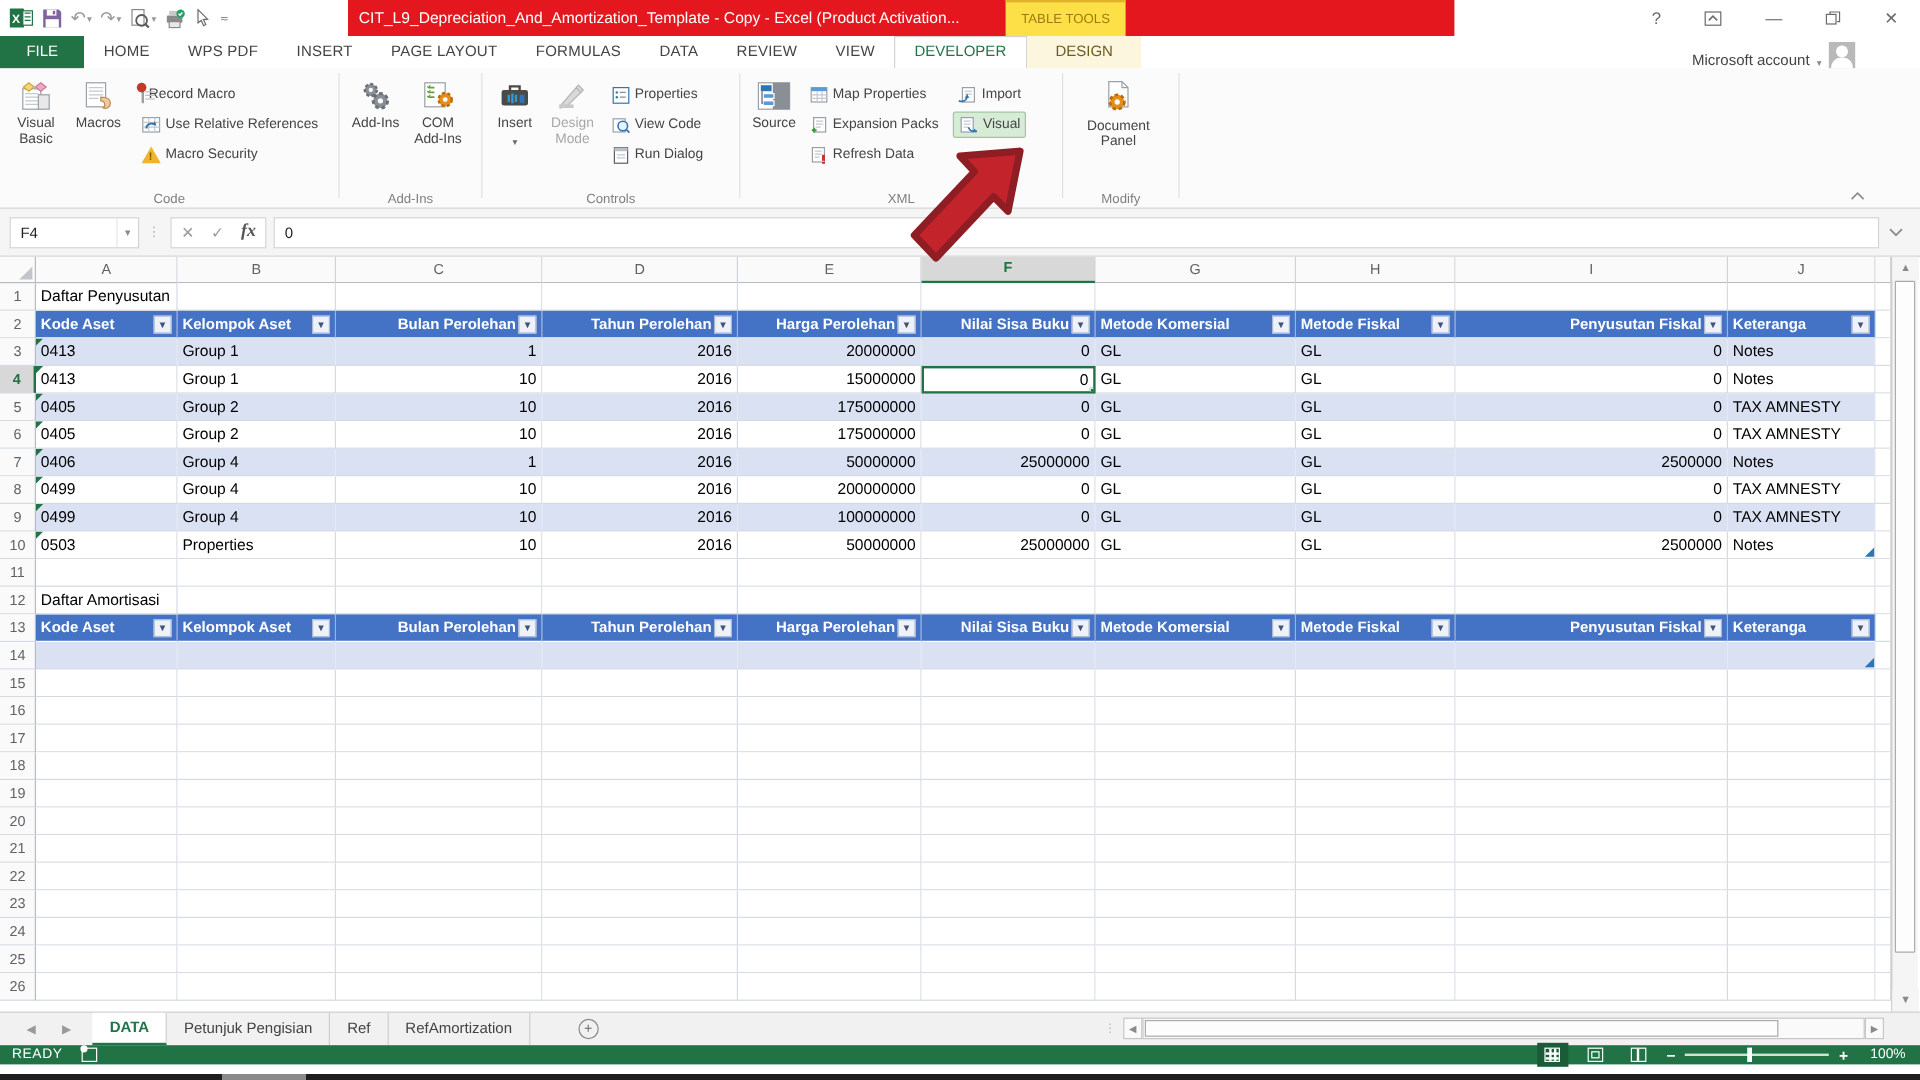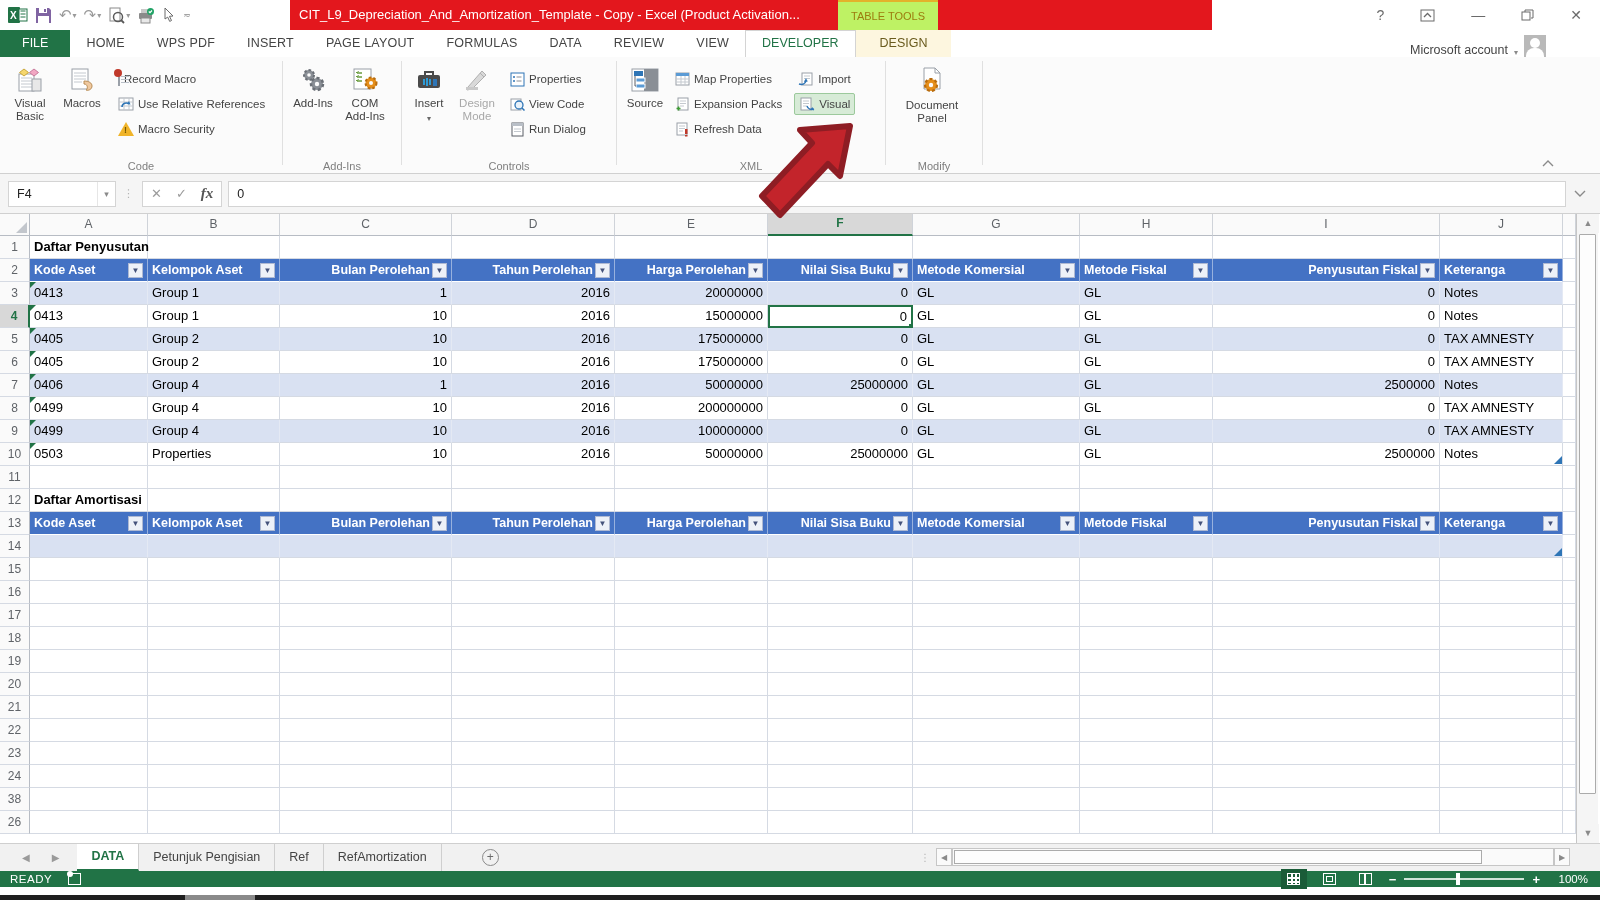--- a/index.html
+++ b/index.html
@@ -7,21 +7,21 @@
     font-family:"Liberation Sans", sans-serif; background:#fff; }
   #app { position:relative; width:1600px; height:900px; background:#fff; }
 
   
   #titlebar { position:absolute; left:0; top:0; width:1600px; height:30px; background:#fff; }
   #qat { position:absolute; left:0; top:0; height:30px; display:flex; align-items:center; gap:7px; padding-left:8px; }
   .qbtn { display:flex; align-items:center; gap:1px; color:#8a8a8a; font-size:13px; }
   .qdrop { font-size:8px; color:#9a9a9a; }
   #title-red { position:absolute; left:290px; top:0; width:922px; height:30px; background:var(--titlered);padding-left:20px; }
   #title-text { position:absolute; left:9px; top:0; height:30px; line-height:30px; color:#fff; font-size:13px; white-space:nowrap; overflow:hidden; width:538px; }
-  #ctx-block { position:absolute; left:548px; top:0; width:100px; height:30px; background:#bef264; border-top:2px solid #E3B22B; text-align:center; }
+  #ctx-block { position:absolute; left:548px; top:0; width:100px; height:30px; background:#fde047; border-top:2px solid #E3B22B; text-align:center; }
   #ctx-block span { font-size:11px; color:#9c7c0f; line-height:28px; }
   #wincontrols { position:absolute; right:18px; top:0; height:30px; display:flex; align-items:center; gap:36px; color:#6a6a6a; font-size:14px; }
   .winbtn { cursor:default; }
 
   
   #tabrow { position:absolute; left:0; top:30px; width:1600px; height:27px; background:#fff; }
   #tabrow-inner { display:flex; height:27px; align-items:stretch; }
   .rtab { padding:0 16px; line-height:27px; font-size:12.5px; color:#444; letter-spacing:.2px; }
   #tab-file { background:var(--green); color:#fff; padding:0 22px; line-height:27px; font-size:12.5px; }
   #tab-developer { background:#fff; color:var(--green); border:1px solid #d4d4d4; border-bottom:none; padding:0 16px; line-height:25px; font-size:12.5px; }
@@ -66,21 +66,21 @@
   .colh { height:22px; background:#fafafa; border-right:1px solid #cfd3d9; border-bottom:1px solid #b7bcc4; text-align:center; font-size:12px; color:#5f6368; line-height:21px; }
   .colh.sel { background:#d8d8d8; color:var(--green); border-bottom:2px solid var(--green); line-height:19px; font-weight:bold; }
   #corner { width:30px; height:22px; background:#fafafa; border-right:1px solid #b7bcc4; border-bottom:1px solid #b7bcc4; position:relative; }
   #corner:after { content:""; position:absolute; right:2px; bottom:2px; border-left:11px solid transparent; border-bottom:11px solid #c2c6cc; }
   .grow { display:flex; height:23px; }
   .rown { width:30px; height:23px; background:#fafafa; border-right:1px solid #b7bcc4; border-bottom:1px solid #d5dae3; font-size:12px; color:#5f6368; text-align:center; line-height:22px; }
   .rown.sel { background:#d8d8d8; color:var(--green); font-weight:bold; border-right:2px solid var(--green); }
   .cell { height:23px; border-right:1px solid #d5dae3; border-bottom:1px solid #d5dae3; font-size:13px; color:#000; padding:0 4px; line-height:22px; white-space:nowrap; overflow:hidden; position:relative; background:#fff; }
   .cell.r { text-align:right; }
   .cell.banded { background:var(--band); border-right-color:#e4e9f4; }
-  .cell.titlecell { font-weight:bold; overflow:visible; z-index:2; background:transparent; }
+  .cell.titlecell { font-weight:normal; overflow:visible; z-index:2; background:transparent; }
   .cell.hdr { background:var(--tblblue); color:#fff; font-weight:bold; font-size:12.5px; border-right:1px solid rgba(255,255,255,.45); border-bottom:1px solid #fff; display:flex; align-items:center; }
   .hdr-label { flex:1; overflow:hidden; white-space:nowrap; }
   .filterbtn { flex:0 0 auto; width:15px; height:15px; background:#edf1f8; border:1px solid #aeb9d3; color:#44527a; font-size:8px; line-height:13px; text-align:center; margin-left:2px; }
   .cell.active { border:2px solid var(--green); line-height:19px; background:#fff; z-index:3; }
   .fillhandle { position:absolute; right:-3px; bottom:-3px; width:6px; height:6px; background:var(--green); border:1px solid #fff; z-index:4; }
   .greentri { position:absolute; left:0; top:0; width:0; height:0; border-top:6px solid var(--green); border-right:6px solid transparent; }
   .resizehandle { position:absolute; right:0; bottom:1px; width:0; height:0; border-bottom:8px solid #2e75b6; border-left:8px solid transparent; }
   .kpart { width:13px; flex:0 0 auto; }
 
   
@@ -864,21 +864,21 @@
           <div class="cell r" style="width: 163px;"></div>
           <div class="cell r" style="width: 153px;"></div>
           <div class="cell r" style="width: 145px;"></div>
           <div class="cell" style="width: 167px;"></div>
           <div class="cell" style="width: 133px;"></div>
           <div class="cell r" style="width: 227px;"></div>
           <div class="cell" style="width: 123px;"></div>
           <div class="cell kpart"></div>
         </div>
         <div class="grow">
-          <div class="rown">38</div>
+          <div class="rown">25</div>
           <div class="cell" style="width: 118px;"></div>
           <div class="cell" style="width: 132px;"></div>
           <div class="cell r" style="width: 172px;"></div>
           <div class="cell r" style="width: 163px;"></div>
           <div class="cell r" style="width: 153px;"></div>
           <div class="cell r" style="width: 145px;"></div>
           <div class="cell" style="width: 167px;"></div>
           <div class="cell" style="width: 133px;"></div>
           <div class="cell r" style="width: 227px;"></div>
           <div class="cell" style="width: 123px;"></div>

